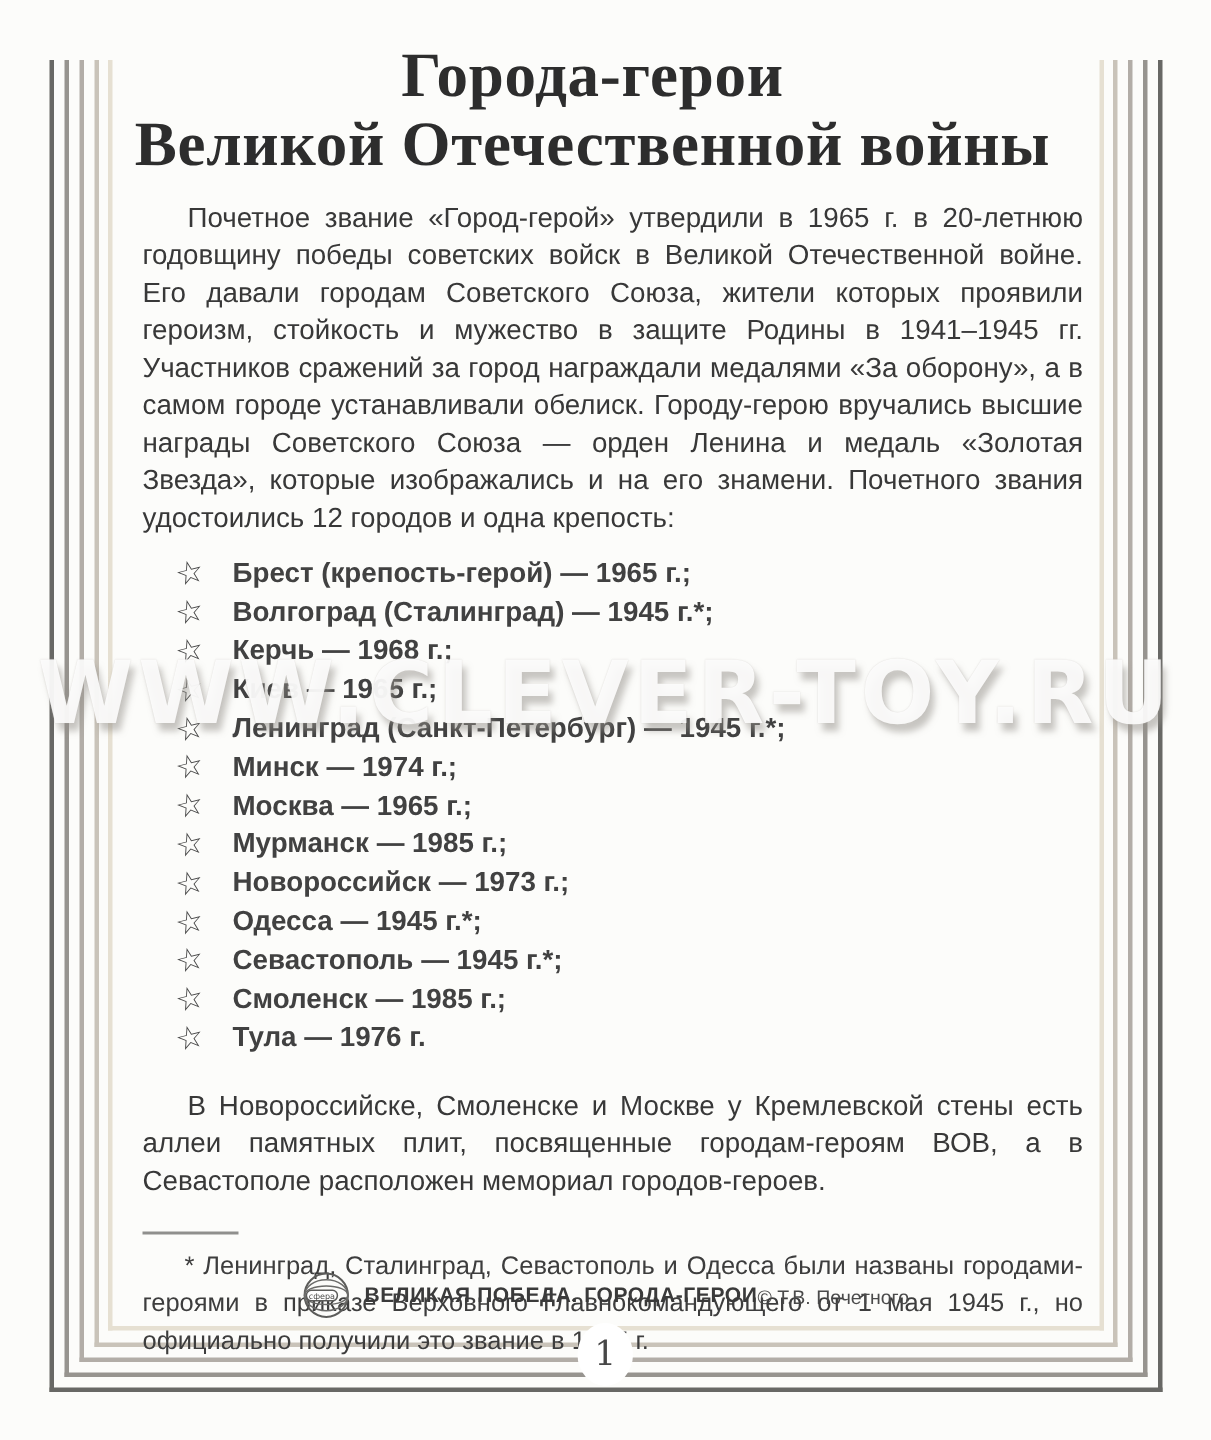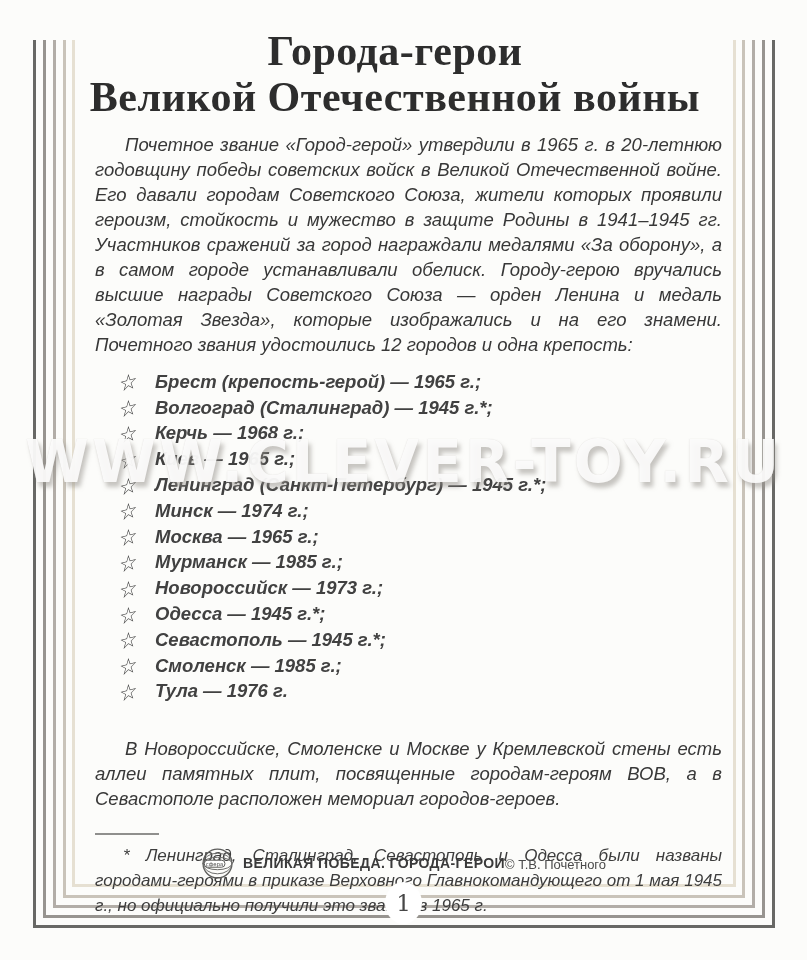--- a/index.html
+++ b/index.html
@@ -13,33 +13,33 @@
   .f2{left:43px;right:42px;bottom:42px;border-width:0 3px 3px 3px;border-color:#97948f;}
   .f3{left:53px;right:52px;bottom:52px;border-width:0 3px 3px 3px;border-color:#b2ada7;}
   .f4{left:63px;right:62px;bottom:62px;border-width:0 3px 3px 3px;border-color:#c9c3b9;}
   .f5{left:72px;right:71px;bottom:73px;border-width:0 3px 3px 3px;border-color:#e6e0d2;}
 
   .title{
     position:absolute;left:0;right:17px;top:28px;text-align:center;
     font-family:"Liberation Serif",serif;font-weight:bold;color:#2d2d2d;
     font-size:42px;line-height:46px;letter-spacing:0.5px;margin:0;
   }
-  .content{position:absolute;left:95px;width:627px;top:132px;z-index:2;font-style:italic;}
+  .content{position:absolute;left:95px;width:627px;top:132px;z-index:2;}
   .para{
     font-size:18.5px;line-height:25px;text-align:justify;text-indent:30px;
     margin:0;color:#383838;
   }
   .cities{list-style:none;margin:12px 0 0 0;padding:0 0 0 22px;}
   .city{display:flex;align-items:center;height:25.8px;}
   .star{
     width:26px;font-size:21px;color:#474747;line-height:1;
     transform:rotate(-14deg);flex:0 0 26px;text-align:left;
   }
   .city-label{font-weight:bold;font-size:18.5px;color:#414141;margin-left:12px;white-space:nowrap;}
-  .outro{margin-top:32px;}
+  .outro{margin-top:20px;}
   .foot-rule{width:64px;height:0;border-top:2px solid #8f8f8d;margin:22px 0 8px 0;}
   .footnote{font-size:17px;line-height:25px;text-align:justify;text-indent:28px;margin:0;color:#3d3d3d;}
 
   .footer{
     position:absolute;left:0;right:0;top:847px;display:flex;justify-content:center;
     align-items:center;gap:9px;z-index:2;
   }
   .footer-text{display:flex;flex-direction:row;}
   .series-title{font-weight:bold;font-size:14px;letter-spacing:0.4px;color:#3a3a3a;}
   .copyright{font-size:13px;color:#4a4a4a;margin-top:2px;}

